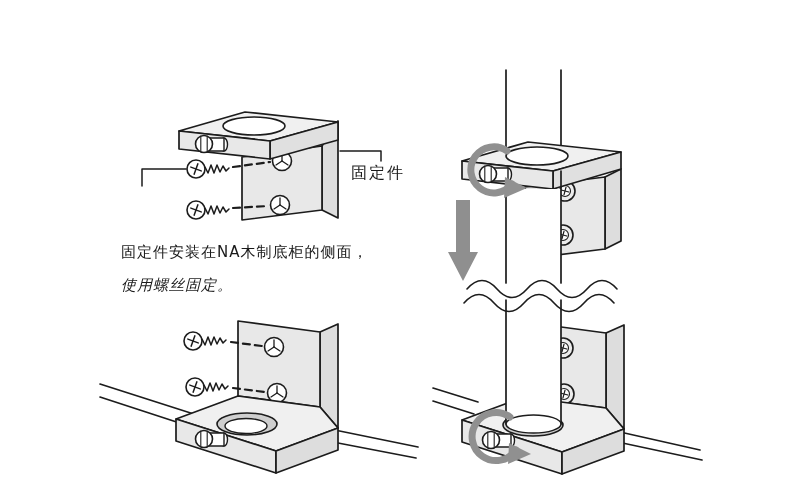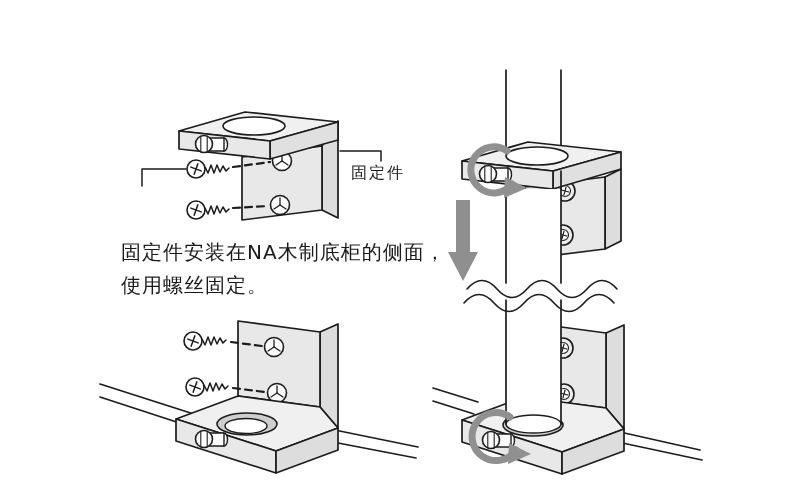--- a/index.html
+++ b/index.html
@@ -1,21 +1,21 @@
 <!DOCTYPE html>
 <html><head>
 <meta charset="utf-8">
 <style>
   html,body{margin:0;padding:0;background:#fff;}
   #stage{position:relative;width:800px;height:490px;background:#fff;overflow:hidden;
          font-family:"DejaVu Sans","Liberation Sans",sans-serif;}
   #diagram{position:absolute;left:0;top:0;}
   .lbl{position:absolute;color:#1a1a1a;white-space:nowrap;}
   .callout{font-size:16px;letter-spacing:2px;}
-  .caption{font-size:20px;letter-spacing:1px;line-height:33px;}
+  .caption{font-size:15px;letter-spacing:1px;line-height:33px;}
 </style>
 </head>
 <body>
 
 <div id="stage">
 
 <svg id="diagram" width="800" height="490" viewBox="0 0 800 490" stroke-linecap="round" stroke-linejoin="round">
   <defs>
     <g id="screw" stroke="#1c1c1c">
       <polyline points="9,-2 12,4 15,-4 18,4 21,-4 24,3 27,-3 30,2 33,-1" fill="none" stroke-width="1.5"></polyline>
@@ -173,15 +173,15 @@
       <polygon points="509,443 531,454 508,464" fill="#909090" stroke="none"></polygon>
     </g>
   </g>
 </svg>
 
 
 <div class="lbl callout" style="left:351px;top:163px;">固定件</div>
 
 <div class="lbl caption" style="left:121px;top:236px;">固定件安装在NA木制底柜的侧面，</div>
 
-<div class="lbl caption" style="left:121px;top:269px;">使用螺丝固定。</div>
+<div class="lbl caption" style="left:121px;top:269px;font-style:italic;">使用螺丝固定。</div>
 
 </div>
 
 </body></html>

